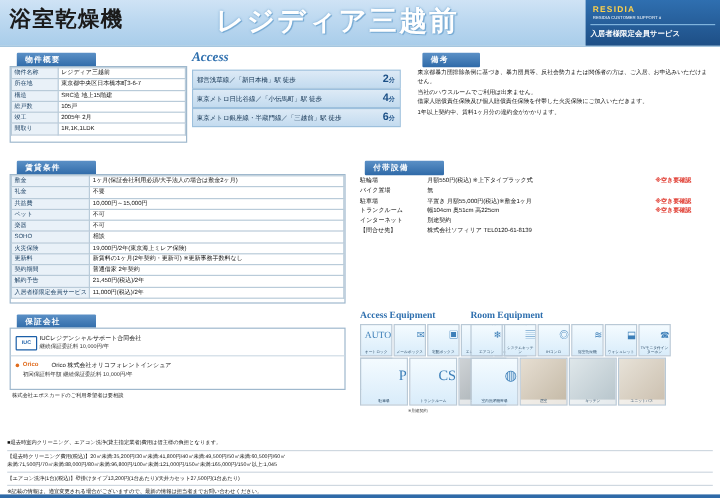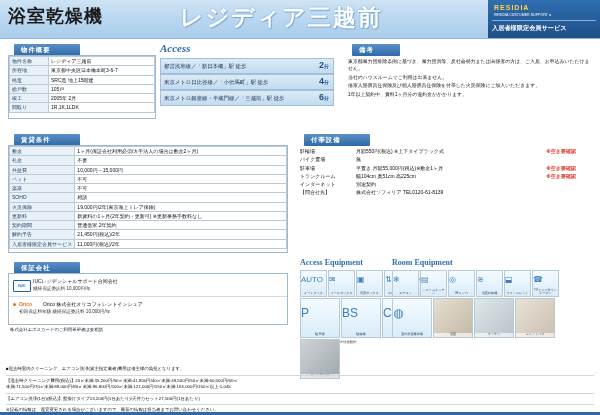--- a/index.html
+++ b/index.html
@@ -99,22 +99,22 @@
   .ic{
     width:25px;height:25px;border:1px solid #b9c9d6;
     background:linear-gradient(180deg,#f4fbff,#d9ecfa);
     position:relative;overflow:hidden;
   }
   .ic .cap{
     position:absolute;left:0;right:0;bottom:0.5px;text-align:center;
     font-size:3.1px;color:#2a4a66;line-height:1;
   }
   .ic .gl{
-    position:absolute;left:0;right:0;top:5px;text-align:left;
-    font-size:8px;color:#3d7fb8;line-height:1;
+    position:absolute;left:0;right:0;top:5px;text-align:right;
+    font-size:8px;color:#3d7fb8;line-height:1;font-family:Liberation Serif, serif;
   }
   .ic.big{width:38px;height:38px;}
   .ic.big .gl{font-size:12px;top:8px;}
   .ic.photo{background:#cfd8dc;}
   .ic.photo.a{background:linear-gradient(135deg,#cfd3d6,#9fa8ad);}
   .ic.photo.b{background:linear-gradient(135deg,#e6ded2,#c4b9a6);}
   .ic.photo.c{background:linear-gradient(135deg,#dfe7ea,#b6c4cb);}
   .ic.photo.d{background:linear-gradient(135deg,#e7e2d8,#cbbfae);}
   .ic.photo .cap{background:rgba(255,255,255,.65);}
   .tagline{font-size:3.4px;color:#444;}
@@ -329,24 +329,20 @@
         <div class="gl">◉</div>
         <div class="cap">防犯カメラ</div>
       </div>
   </div>
   <div class="icongrid" style="position:absolute;left:300px;top:298px;width:160px;">
     <div class="ic big">
         <div class="gl">P</div>
         <div class="cap">駐車場</div>
       </div>
     <div class="ic big">
-        <div class="gl">BS</div>
-        <div class="cap">駐輪場</div>
-      </div>
-    <div class="ic big">
         <div class="gl">CS</div>
         <div class="cap">トランクルーム</div>
       </div>
     <div class="ic big photo a">
         <div class="cap">エントランス</div>
       </div>
   </div>
   <div class="tagline" style="position:absolute;left:340px;top:340px;">※別途契約</div>
 
   <div class="eq-title" style="position:absolute;left:392px;top:258px;">Room Equipment</div>

